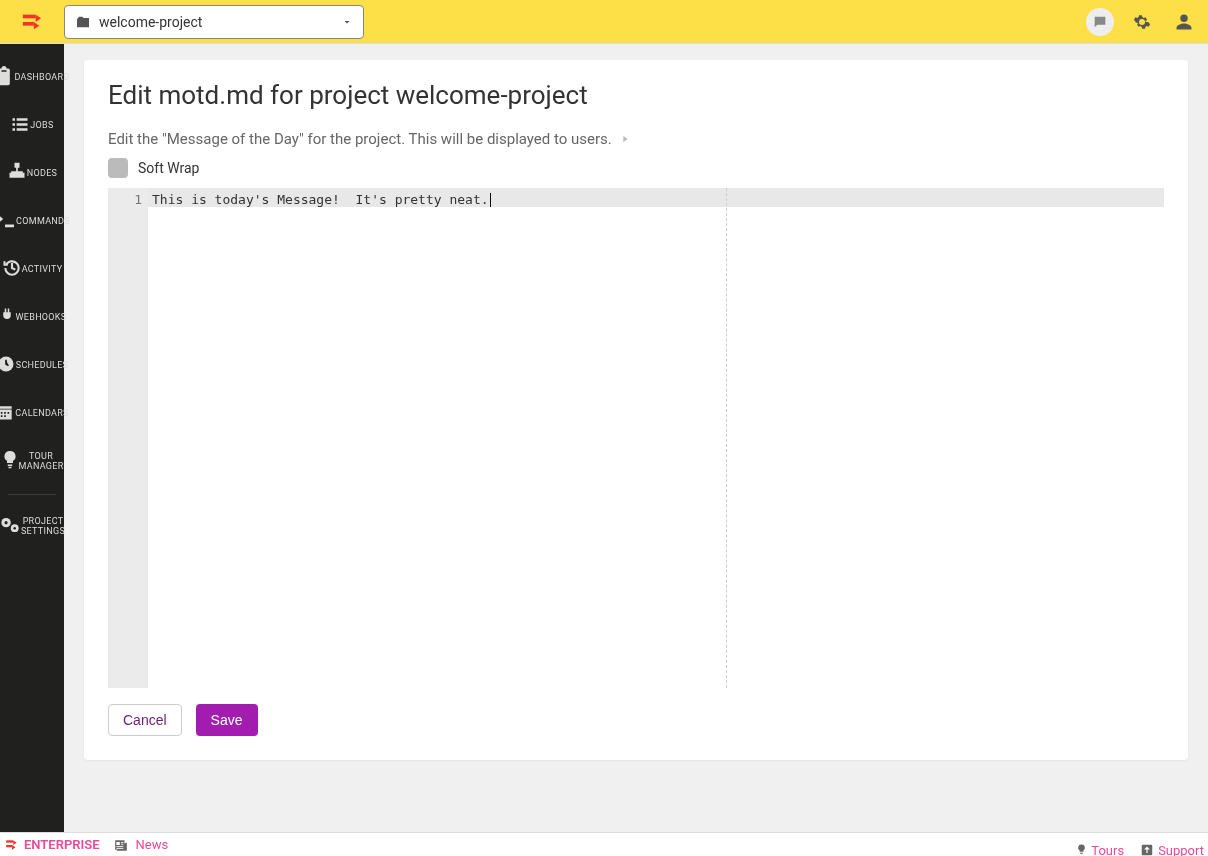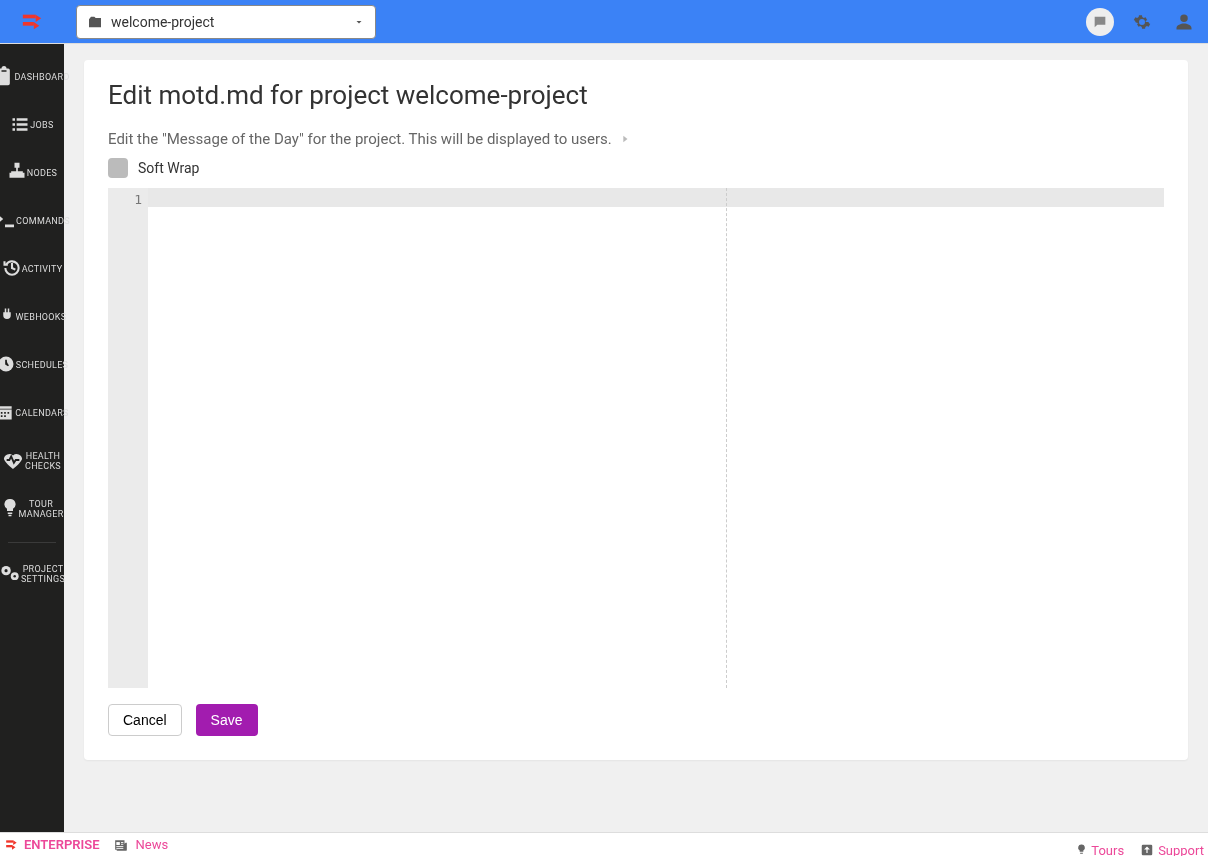--- a/index.html
+++ b/index.html
@@ -1,20 +1,20 @@
 <!DOCTYPE html>
 <html><head>
 <meta charset="utf-8">
 <style>
   * { box-sizing: border-box; margin: 0; padding: 0; }
   html, body { height: 100%; font-family: -apple-system, BlinkMacSystemFont, "Segoe UI", Roboto, "Helvetica Neue", Arial, sans-serif; font-size: 14px; color: #333; background: #f0f0f0; }
   .app { display: flex; flex-direction: column; height: 856px; width: 1208px; }
   
   
-  .topbar { height: 44px; background: #3b82f6; border-bottom: 1px solid #ddd; display: flex; align-items: center; padding: 0 10px; gap: 12px; }
+  .topbar { height: 44px; background: #fde047; border-bottom: 1px solid #ddd; display: flex; align-items: center; padding: 0 10px; }
   .logo { width: 44px; display:flex; align-items:center; justify-content:center; }
   .logo svg { width: 22px; height: 22px; }
   .project-select { margin-left: 10px; border: 1px solid #888; border-radius: 4px; height: 34px; width: 300px; display: flex; align-items: center; padding: 0 10px; cursor: pointer; background:#fff; }
   .project-select .proj-icon { margin-right: 8px; color: #555; }
   .project-select .caret { margin-left: auto; color: #555; }
   .topbar-spacer { flex: 1; }
   .topbar-icons { display: flex; align-items: center; gap: 14px; }
   .topbar-icons .icon-btn { width: 28px; height: 28px; display:flex; align-items:center; justify-content:center; color:#666; cursor:pointer; border-radius:14px; }
   .topbar-icons .chat { background:#eee; }
   
@@ -41,21 +41,21 @@
   .editor { display:flex; height: 500px; border: 0; position: relative; background:#fff;}
   .gutter { width: 40px; background: #ebebeb; text-align: right; padding: 2px 6px 0 0; color: #777; font-family: ui-monospace, SFMono-Regular, Menlo, Consolas, monospace; font-size: 13px; line-height: 1.5; }
   .editor-body { flex:1; position: relative; }
   .active-line { position:absolute; left:0; right:0; top:0; height: 19px; background: #e8e8e8; }
   .ruler { position:absolute; top:0; bottom:0; left: 578px; border-left: 1px dashed #ccc; }
   .code { position: relative; padding: 2px 4px 0; font-family: ui-monospace, SFMono-Regular, Menlo, Consolas, monospace; font-size: 13px; line-height: 1.5; white-space: pre; }
   .cursor { display:inline-block; width:0; border-left: 1.5px solid #000; height: 14px; vertical-align: text-bottom; margin-left:1px;}
   
   .button-row { margin-top: 16px; display:flex; gap: 14px; }
   .btn { padding: 7px 14px; border-radius: 4px; font-size: 14px; cursor:pointer; border:1px solid transparent; }
-  .btn-default { background:#fff; border-color:#ccc; color:#000000;text-align:right; }
+  .btn-default { background:#fff; border-color:#ccc; color:#701a75;text-align:right; }
   .btn-success { background:#a21caf; color:#fff; }
   
   
   .footer { height: 24px; background:#fff; border-top:1px solid #ddd; display:flex; align-items:center; padding: 0 4px; font-size: 13px; color:#ec4899; }
   .footer .brand-label { font-weight:600; margin-left:4px; }
   .footer .news { margin-left: 14px; display:flex; align-items:center; gap:8px; }
   .footer .spacer { flex:1; }
   .footer .link { margin-left: 16px; display:flex; align-items:flex-start; gap:4px; cursor:pointer;margin-top:12px; }
   
   svg { display:block; }
@@ -172,29 +172,20 @@
       <span class="nav-icon">
             <svg width="20" height="20" viewBox="0 0 24 24">
               <path fill="#ddd" d="M4 5h16v3H4zM4 9h16v12H4z"></path>
               <path fill="#20201f" d="M7 12h2v2H7zM11 12h2v2h-2zM15 12h2v2h-2zM7 16h2v2H7zM11 16h2v2h-2z"></path>
             </svg>
           </span>
       <span class="nav-label">CALENDARS</span>
     </div>
     <div class="nav-item">
       <span class="nav-icon">
-            <svg width="22" height="20" viewBox="0 0 24 22">
-              <path fill="#ddd" d="M12 21s-8-6-10-11a6 6 0 0110-4 6 6 0 0110 4c-2 5-10 11-10 11z"></path>
-              <path stroke="#20201f" stroke-width="2" fill="none" d="M5 11h3l2-4 3 7 2-3h4"></path>
-            </svg>
-          </span>
-      <span class="nav-label">HEALTH CHECKS</span>
-    </div>
-    <div class="nav-item">
-      <span class="nav-icon">
             <svg width="18" height="22" viewBox="0 0 24 28">
               <path fill="#ddd" d="M12 2a7 7 0 00-4 13v3h8v-3a7 7 0 00-4-13zM9 20h6v2H9zM10 23h4v2h-4z"></path>
             </svg>
           </span>
       <span class="nav-label">TOUR MANAGER</span>
     </div>
     <hr>
     <div class="nav-item">
       <span class="nav-icon">
             <svg width="22" height="20" viewBox="0 0 28 24">
@@ -224,20 +215,21 @@
         <span class="checkbox"></span>
         <span>Soft Wrap</span>
       </div>
       <div class="editor">
         <div class="gutter">
           <div>1</div>
         </div>
         <div class="editor-body">
           <div class="active-line"></div>
           <div class="ruler"></div>
+          <div class="code"><span>This is today's Message!  It's pretty neat.</span><span class="cursor"></span></div>
         </div>
       </div>
       <div class="button-row">
         <button class="btn btn-default">Cancel</button>
         <button class="btn btn-success">Save</button>
       </div>
     </div>
   </div>
 </div>
 

